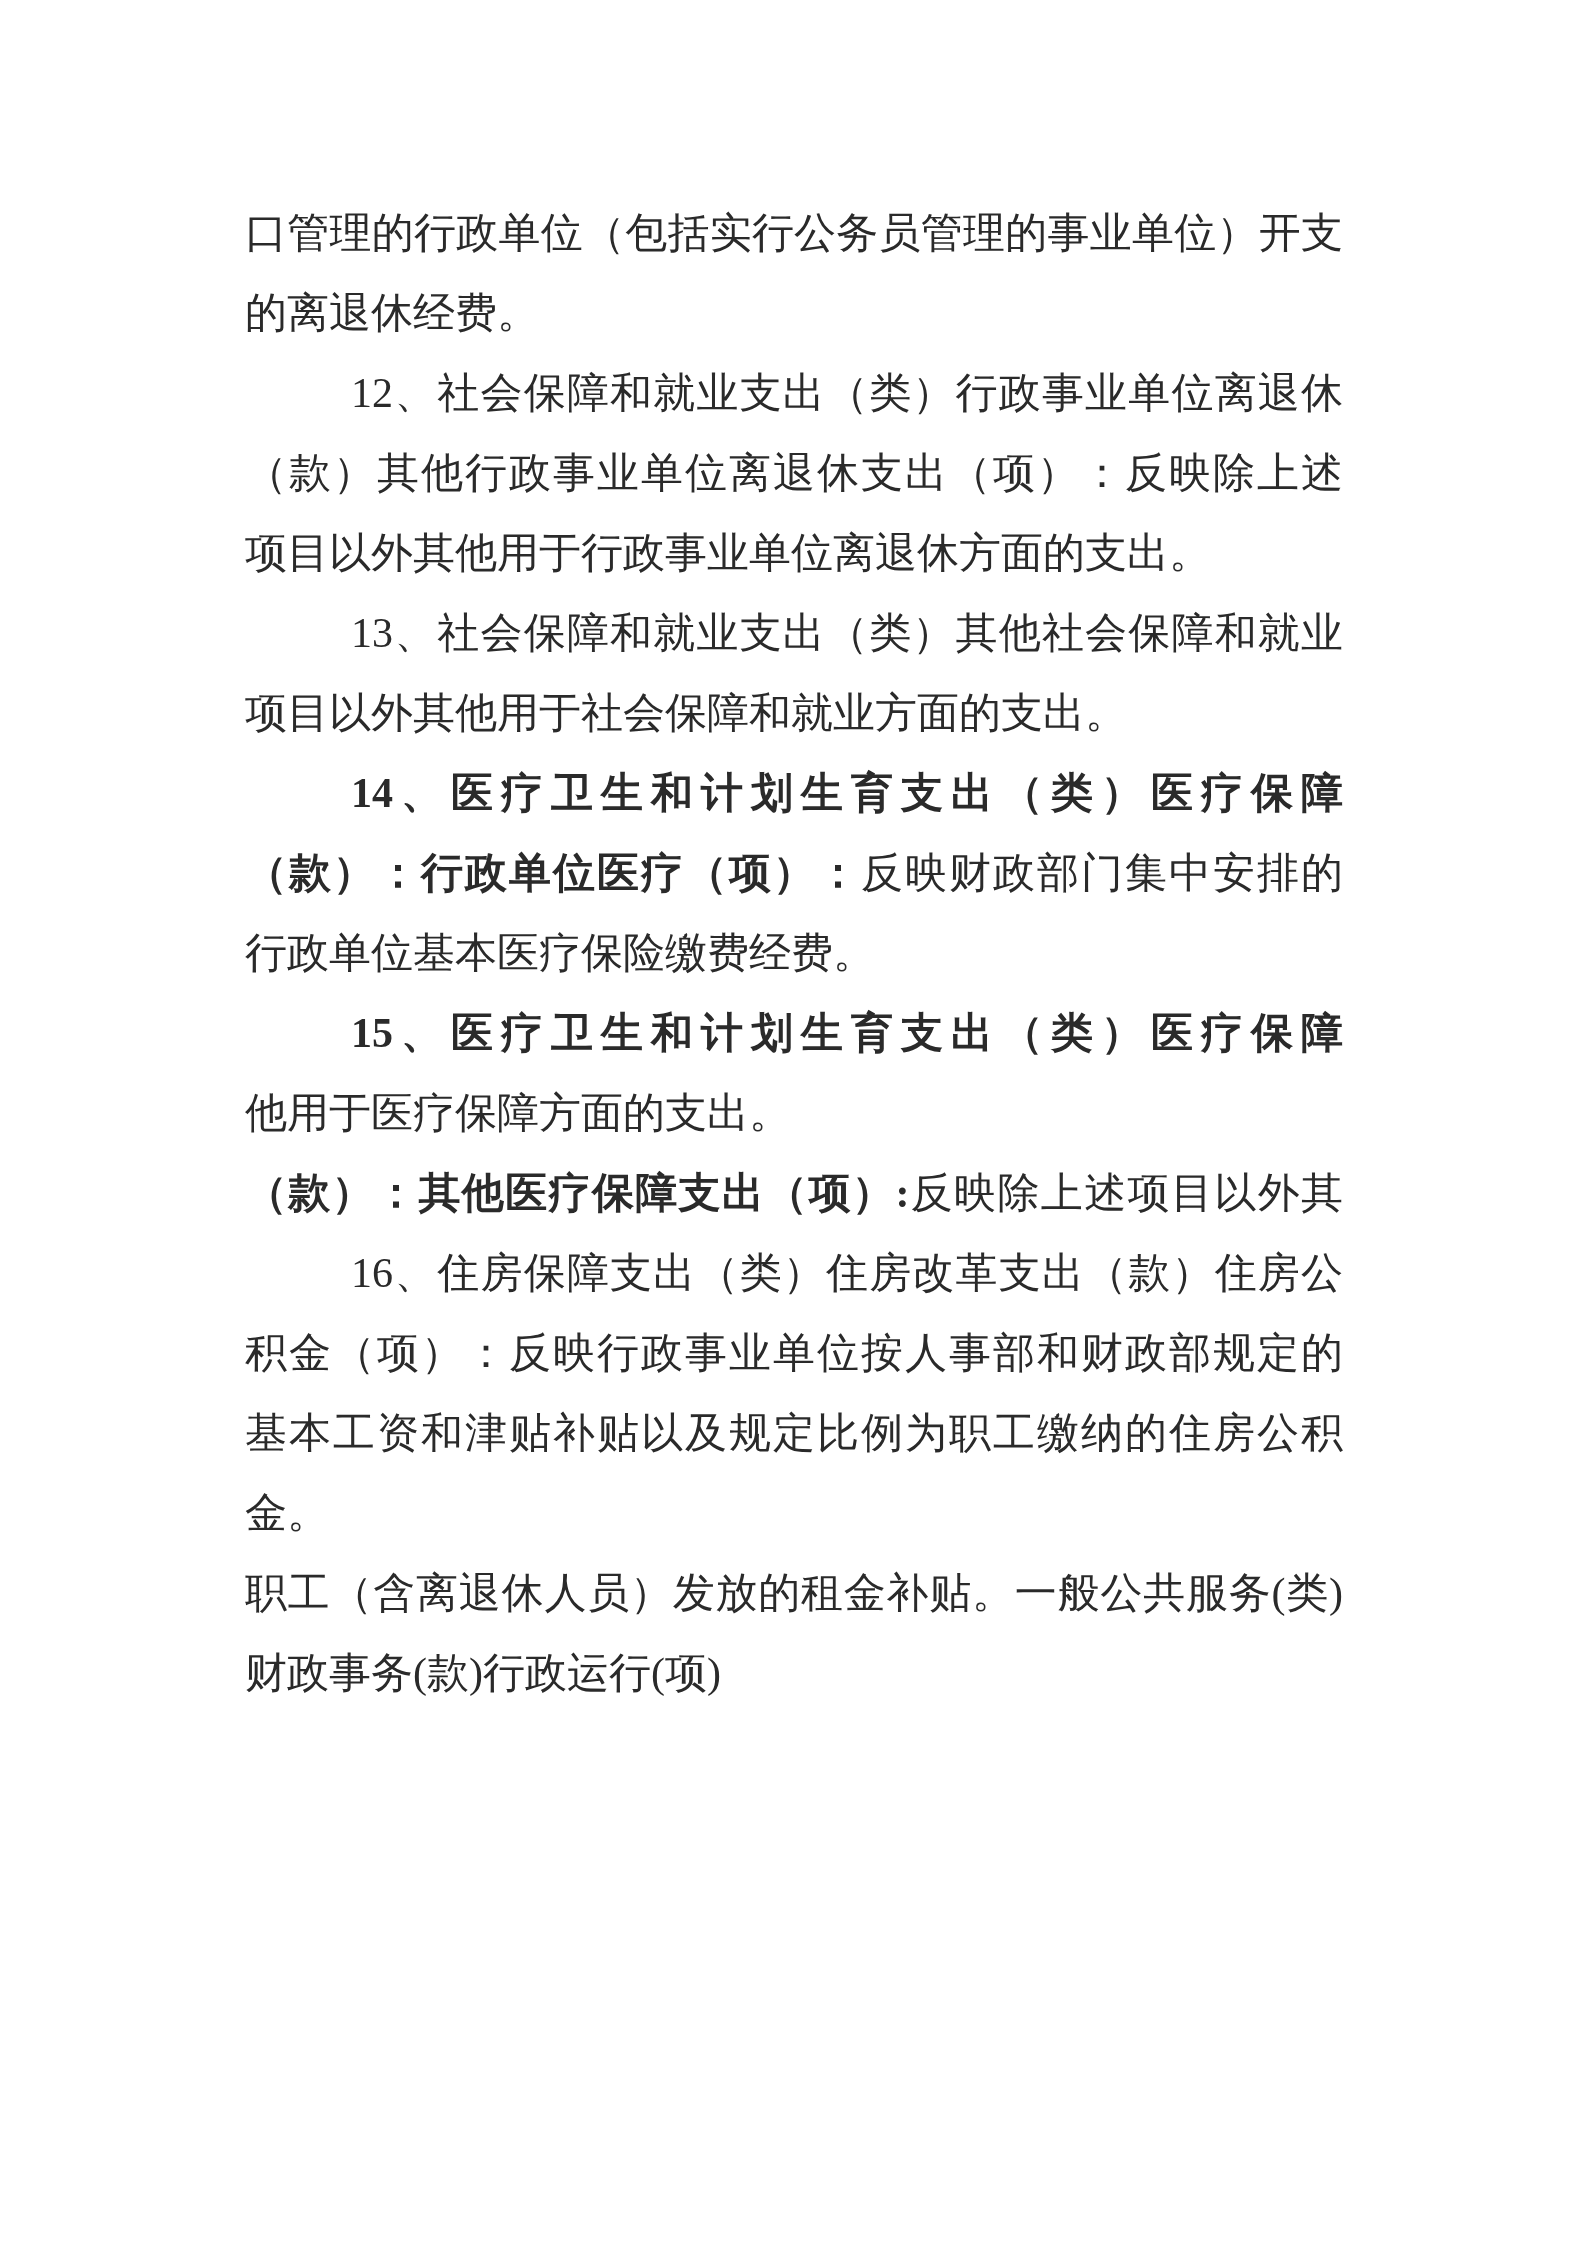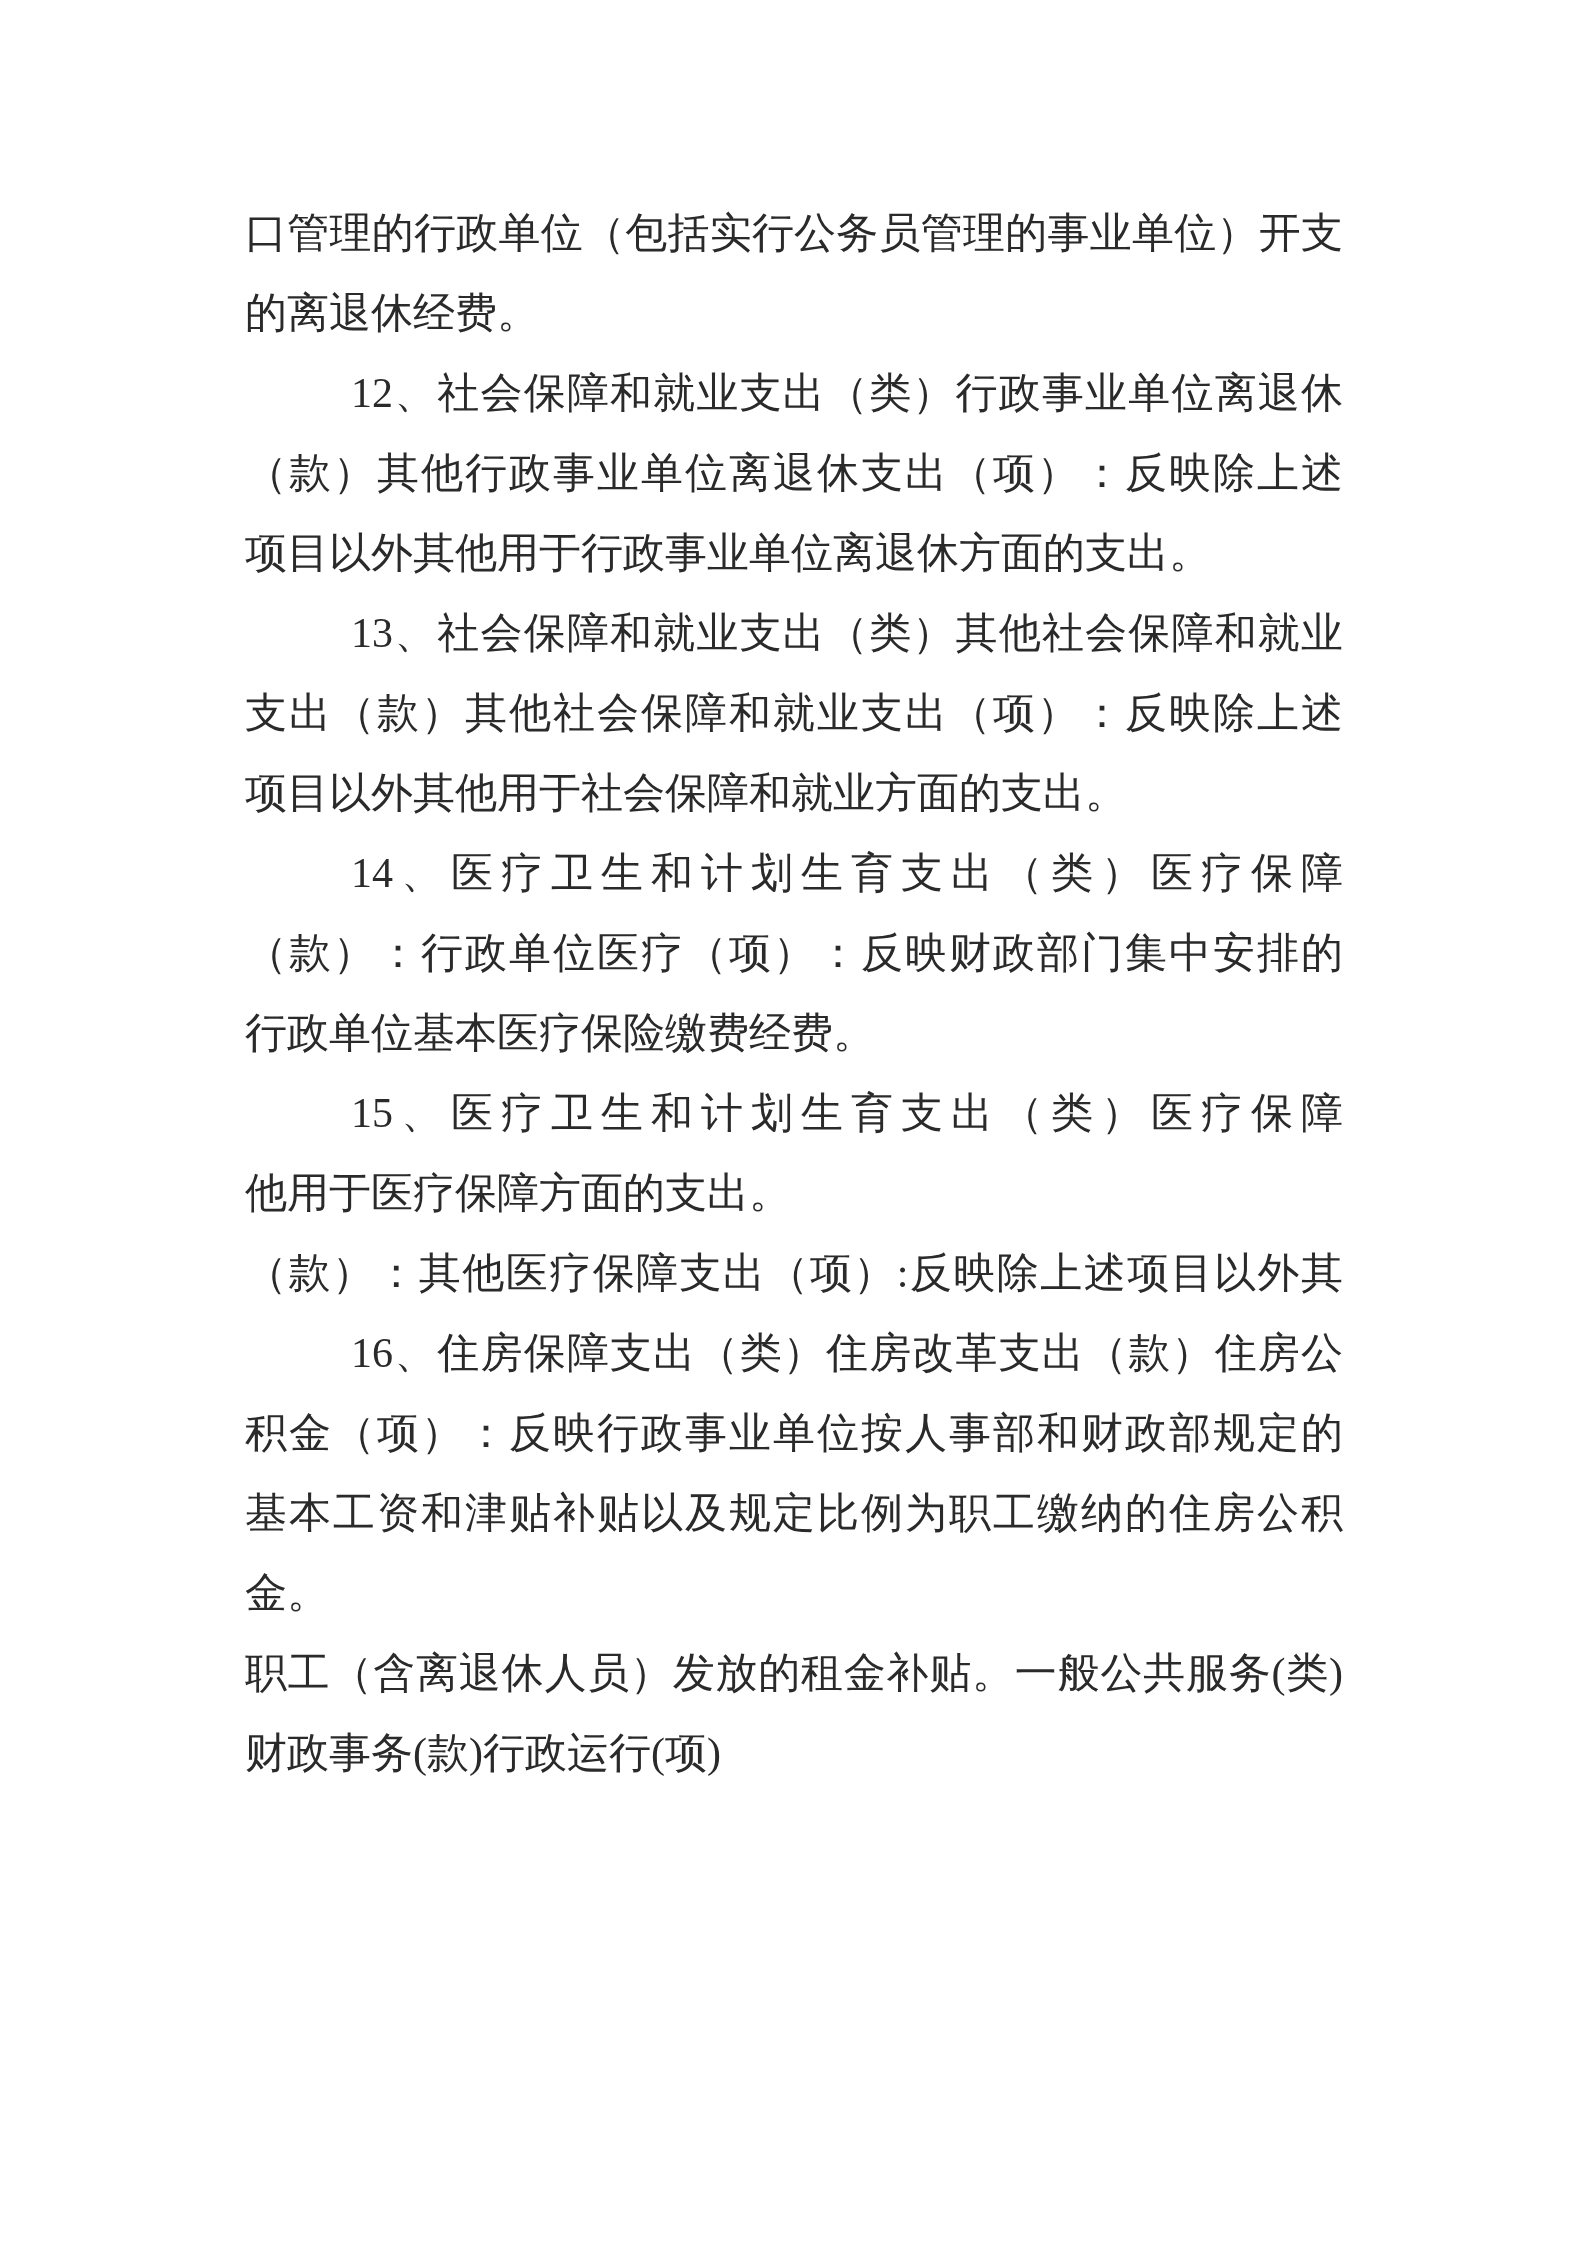--- a/index.html
+++ b/index.html
@@ -31,36 +31,35 @@
     white-space: nowrap;
     letter-spacing: 0;
   }
   .line.fill {
     text-align-last: justify;
   }
   .line.indent {
     padding-left: 106px;
   }
   .seg.bold {
-    font-weight: 400;
+    font-weight: 700;
     margin-top: 37px;
   }
 </style>
 </head>
 <body>
 
 <div class="page">
   <div class="doc" id="doc">
       <div class="line fill"><span class="seg">口管理的行政单位（包括实行公务员管理的事业单位）开支</span></div>
       <div class="line"><span class="seg">的离退休经费。</span></div>
       <div class="line fill indent"><span class="seg">12、社会保障和就业支出（类）行政事业单位离退休</span></div>
       <div class="line fill"><span class="seg">（款）其他行政事业单位离退休支出（项）：反映除上述</span></div>
       <div class="line"><span class="seg">项目以外其他用于行政事业单位离退休方面的支出。</span></div>
       <div class="line fill indent"><span class="seg">13、社会保障和就业支出（类）其他社会保障和就业</span></div>
-      <div class="line fill"><span class="seg">支出（款）其他社会保障和就业支出（项）：反映除上述</span></div>
       <div class="line"><span class="seg">项目以外其他用于社会保障和就业方面的支出。</span></div>
       <div class="line fill indent"><span class="seg bold">14、医疗卫生和计划生育支出（类）医疗保障</span></div>
       <div class="line fill"><span class="seg bold">（款）：行政单位医疗（项）：</span><span class="seg">反映财政部门集中安排的</span></div>
       <div class="line"><span class="seg">行政单位基本医疗保险缴费经费。</span></div>
       <div class="line fill indent"><span class="seg bold">15、医疗卫生和计划生育支出（类）医疗保障</span></div>
       <div class="line"><span class="seg">他用于医疗保障方面的支出。</span></div>
       <div class="line fill"><span class="seg bold">（款）：其他医疗保障支出（项）:</span><span class="seg">反映除上述项目以外其</span></div>
       <div class="line fill indent"><span class="seg">16、住房保障支出（类）住房改革支出（款）住房公</span></div>
       <div class="line fill"><span class="seg">积金（项）：反映行政事业单位按人事部和财政部规定的</span></div>
       <div class="line fill"><span class="seg">基本工资和津贴补贴以及规定比例为职工缴纳的住房公积</span></div>

